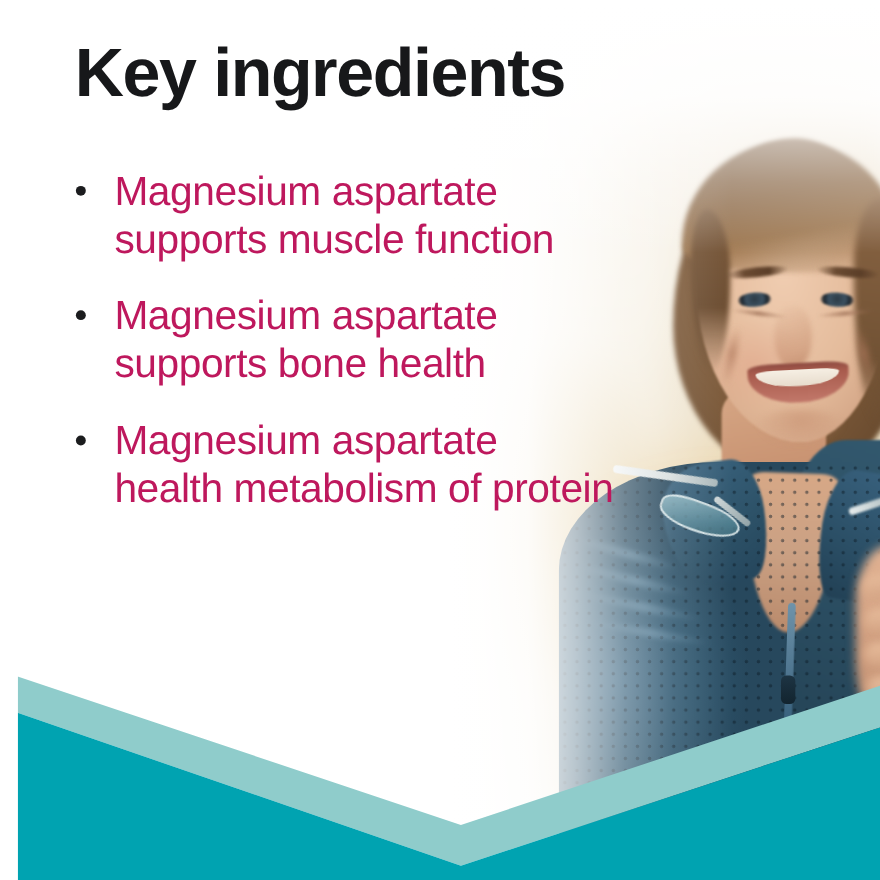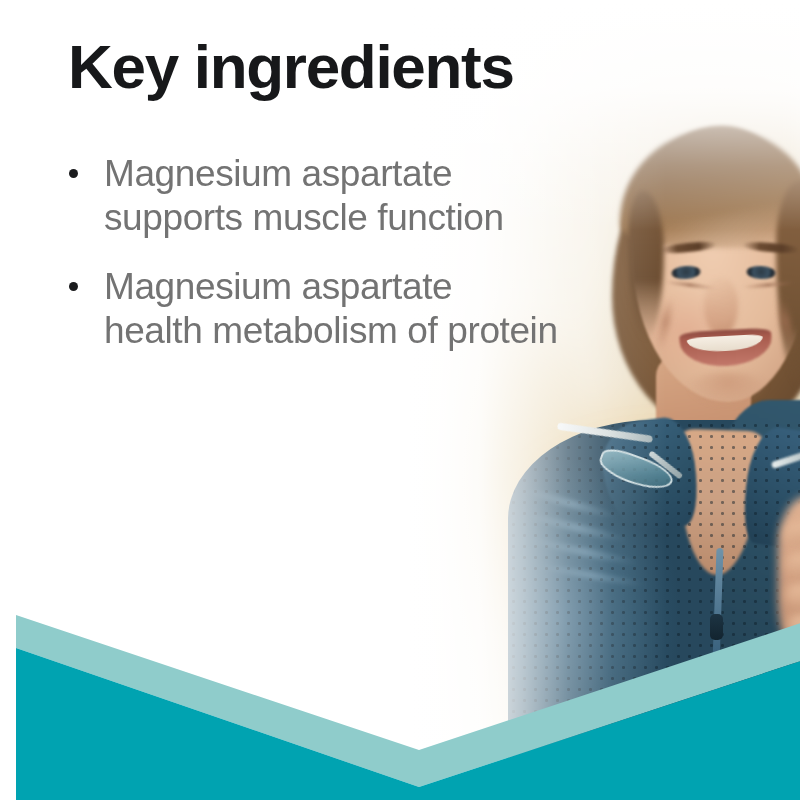--- a/index.html
+++ b/index.html
@@ -392,21 +392,21 @@
     margin: 0;
     padding: 0;
   }
   #bullets li {
     position: relative;
     padding-left: 44px;
     margin-bottom: 26px;
     font-size: 37px;
     line-height: 1.18;
     letter-spacing: -0.4px;
-    color: #737373;
+    color: #be185d;
   }
   #bullets li .dot {
     position: absolute;
     left: 9px;
     top: 17px;
     width: 9px;
     height: 9px;
     border-radius: 50%;
     background: #1b1c1e;
   }
@@ -487,20 +487,24 @@
   <div id="content">
     <div id="title" style="color: rgb(23, 24, 26);">Key ingredients</div>
 
     <ul id="bullets">
       <li>
         <span class="dot"></span>
         <span>Magnesium aspartate supports muscle function</span>
       </li>
       <li>
         <span class="dot"></span>
+        <span>Magnesium aspartate supports bone health</span>
+      </li>
+      <li>
+        <span class="dot"></span>
         <span>Magnesium aspartate health metabolism of protein</span>
       </li>
     </ul>
   </div>
 
   <svg id="chevron" viewBox="0 0 800 200" preserveAspectRatio="none">
     <polygon id="chev-light" points="0,15 403,150 800,18 800,56 403,187 0,48" fill="#8FCCCB"></polygon>
     <polygon id="chev-dark" points="0,48 403,187 800,56 800,200 0,200" fill="#00A3B1"></polygon>
   </svg>
 

